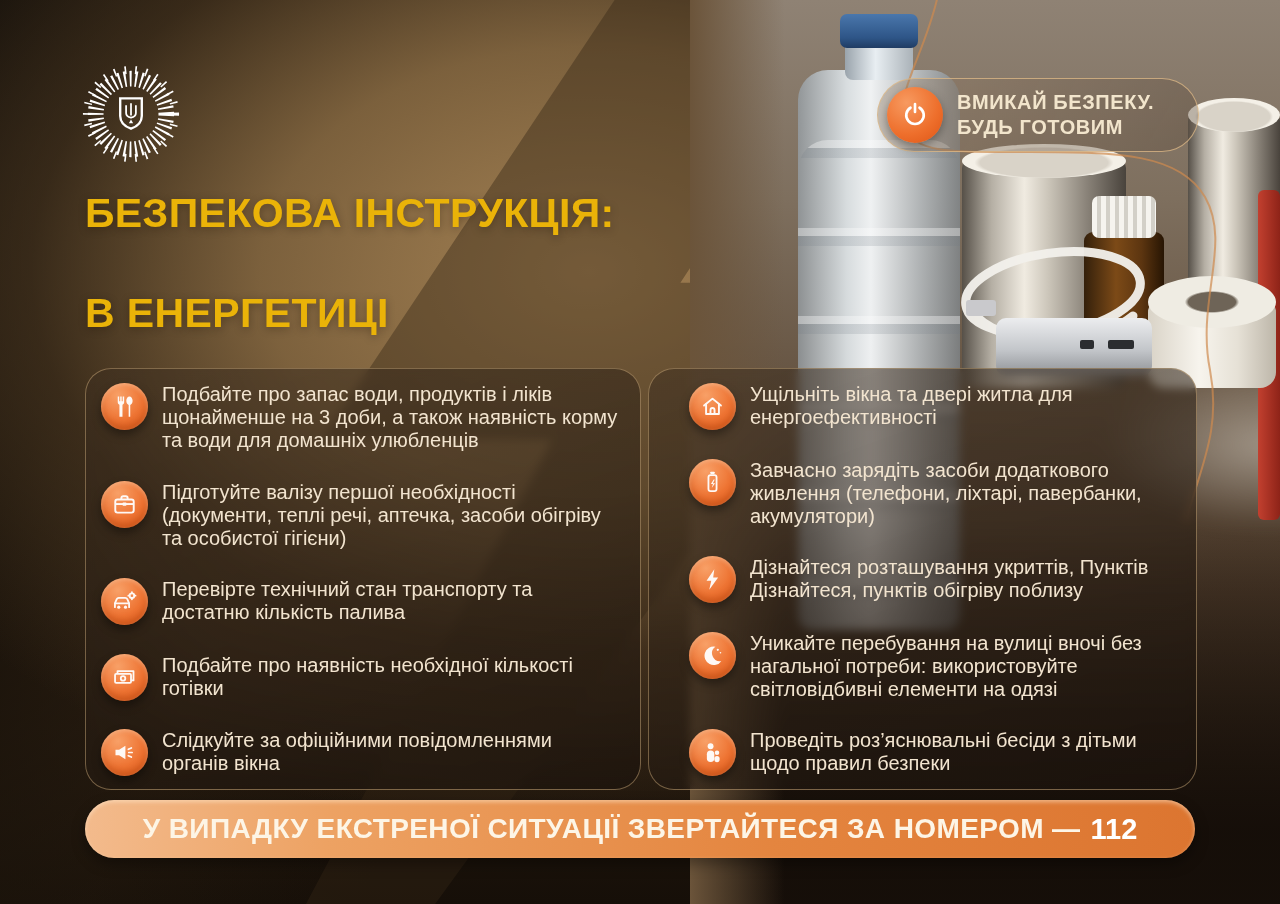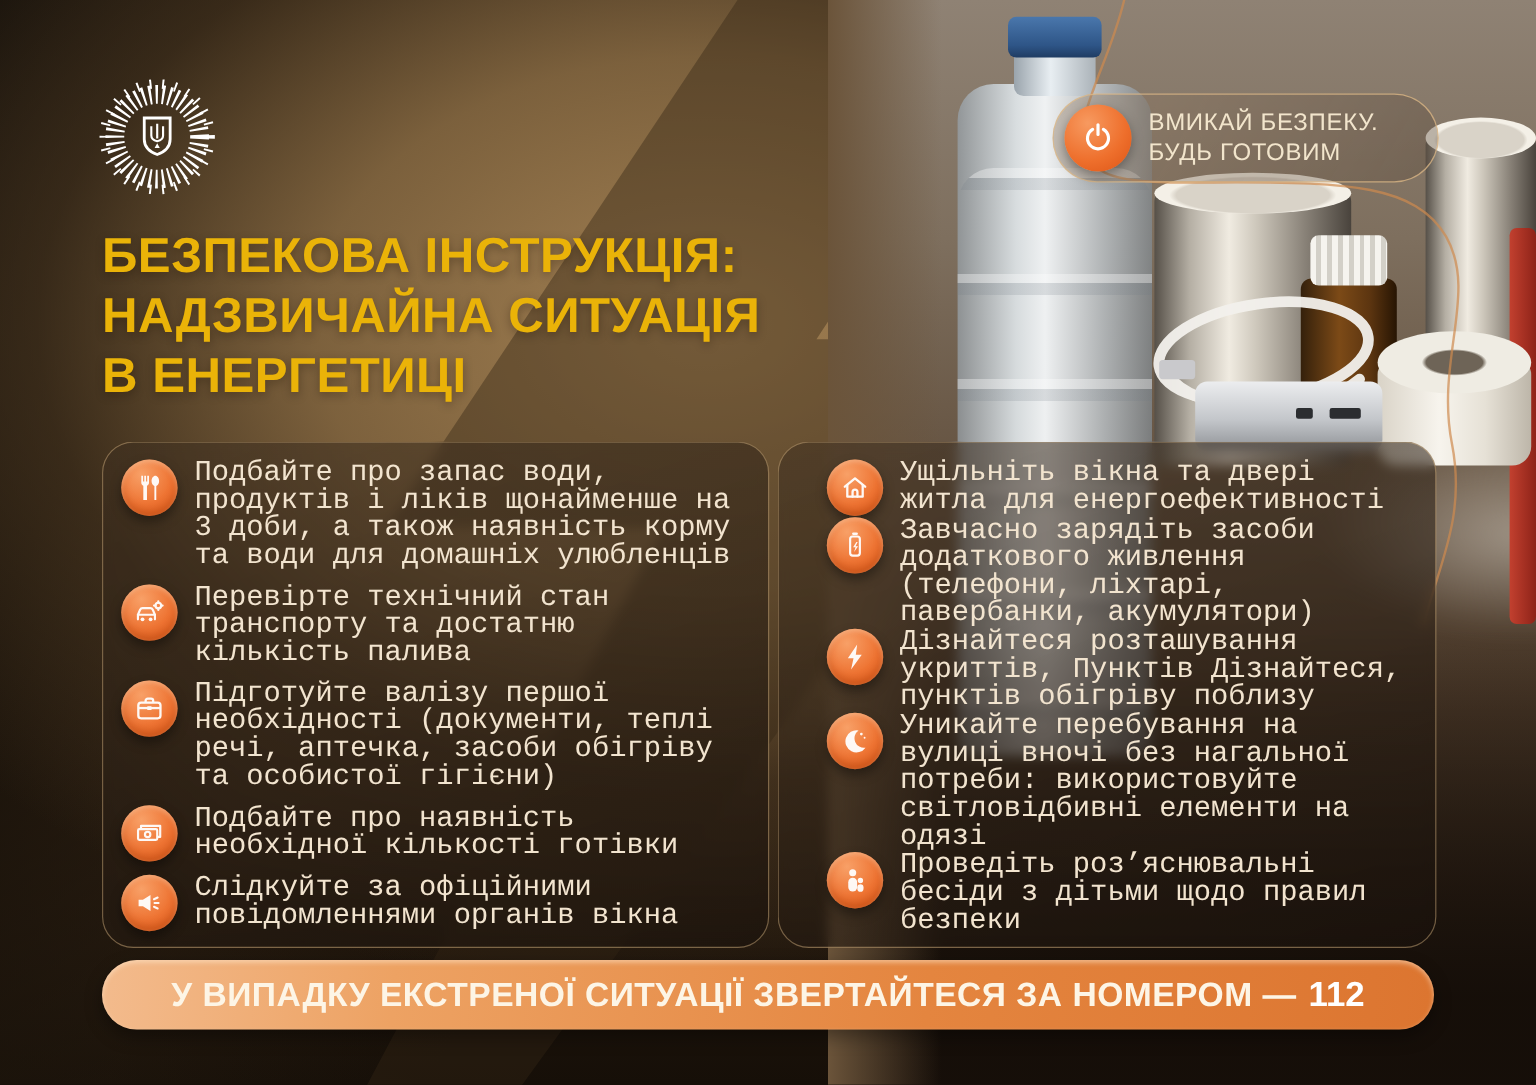--- a/index.html
+++ b/index.html
@@ -73,42 +73,42 @@
     border-radius:37px; border:1.5px solid rgba(225,188,138,.75);
     background:linear-gradient(120deg, rgba(150,128,105,.42), rgba(90,74,60,.38));
   }
   .badge-power {
     width:56px; height:56px; border-radius:50%; flex:0 0 auto;
     display:flex; align-items:center; justify-content:center;
     background:radial-gradient(circle at 35% 28%, #f79a60, #ee6f2c 58%, #dd5415);
     box-shadow:0 4px 10px rgba(0,0,0,.35);
   }
   .badge-power svg { width:30px; height:30px; }
-  .badge-text { color:#f2e5cc; font-size:20px; font-weight:400; line-height:25px; letter-spacing:.6px; }
+  .badge-text { color:#f2e5cc; font-size:20px; font-weight:700; line-height:25px; letter-spacing:.6px; }
   .title { position:absolute; left:85px; top:188px; color:#eab308; font-size:41px; font-weight:800;
     line-height:50px; letter-spacing:.4px; text-shadow:0 2px 8px rgba(30,18,6,.35); }
   .card {
     position:absolute; top:368px; height:422px; border-radius:26px;
     border:1.5px solid rgba(219,184,134,.45);
     background:linear-gradient(160deg, rgba(62,47,32,.55), rgba(26,18,12,.62));
     backdrop-filter:blur(5px);
     padding:13px 20px 13px 15px;
   }
   .card-left { left:85px; width:556px; }
   .card-right { left:648px; width:549px;padding-left:40px; }
   .items { display:flex; flex-direction:column; justify-content:space-between; height:100%; }
   .item { display:flex; gap:14px; align-items:flex-start; }
   .icon-circle {
     width:47px; height:47px; border-radius:50%; flex:0 0 auto; margin-top:1px;
     display:flex; align-items:center; justify-content:center;
     background:radial-gradient(circle at 36% 26%, #f8a067, #ee7433 56%, #dc5717);
     box-shadow:0 5px 10px rgba(0,0,0,.38), inset 0 2px 4px rgba(255,225,190,.45), inset 0 -4px 7px rgba(150,50,0,.35);
   }
   .icon-circle svg { width:27px; height:27px; opacity:.95; }
-  .item-text { color:#f2e4cf; font-size:24px; line-height:23px; font-weight:500; padding-top:1px;font-family:Liberation Mono, monospace; }
+  .item-text { color:#f2e4cf; font-size:20px; line-height:23px; font-weight:500; padding-top:1px; }
   .banner {
     position:absolute; left:85px; top:800px; width:1110px; height:58px; border-radius:29px;
     background:linear-gradient(95deg,#f3bb8d 0%, #eda263 22%, #e4853f 62%, #dc7530 100%);
     box-shadow:inset 0 2px 4px rgba(255,235,210,.55), 0 6px 14px rgba(0,0,0,.35);
     display:flex; align-items:center; justify-content:center; gap:10px;
   }
   .banner-text { color:#fdf5e6; font-size:28px; font-weight:700; letter-spacing:.4px; }
   .banner-number { color:#ffffff; font-size:29px; font-weight:800;text-align:center; }
 </style>
 </head>
@@ -166,37 +166,51 @@
       </svg>
   </span>
   <span class="badge-text">
     <span>ВМИКАЙ БЕЗПЕКУ.</span><br>
     <span>БУДЬ ГОТОВИМ</span>
   </span>
 </div>
 
 <h1 class="title">
   <span>БЕЗПЕКОВА ІНСТРУКЦІЯ:</span><br>
-  <span>НАДЗВИЧАЙНА СИТУАЦІЯ</span><br>
+  <br>
   <span>В ЕНЕРГЕТИЦІ</span>
 </h1>
 
 <div class="card card-left">
   <div class="items">
 
       <div class="item">
         <span class="icon-circle">
           <svg viewBox="0 0 24 24">
             <g fill="#fff">
               <path d="M6 3h1.3v4.4h.9V3h1.3v4.4h.9V3h1.3v5.2c0 1-.6 1.9-1.5 2.2V21H7.5V10.4C6.6 10.1 6 9.2 6 8.2V3z"></path>
               <path d="M16.4 3c1.5 0 2.8 1.7 2.8 3.9 0 1.8-.9 3.3-2.1 3.7V21h-1.4V10.6c-1.2-.4-2.1-1.9-2.1-3.7C13.6 4.7 14.9 3 16.4 3z"></path>
             </g>
           </svg>
         </span>
         <p class="item-text">Подбайте про запас води, продуктів і ліків щонайменше на 3 доби, а також наявність корму та води для домашніх улюбленців</p>
+      </div>
+
+      <div class="item">
+        <span class="icon-circle">
+          <svg viewBox="0 0 24 24">
+            <g fill="none" stroke="#fff" stroke-width="1.7" stroke-linejoin="round">
+              <rect x="3.8" y="7.6" width="16.4" height="11.6" rx="2"></rect>
+              <path d="M9.2 7.6V6.2c0-.9.7-1.6 1.6-1.6h2.4c.9 0 1.6.7 1.6 1.6v1.4"></path>
+              <path d="M3.8 11.6h16.4"></path>
+            </g>
+            <rect x="10.3" y="10.3" width="3.4" height="2.7" rx=".6" fill="#fff"></rect>
+          </svg>
+        </span>
+        <p class="item-text">Підготуйте валізу першої необхідності (документи, теплі речі, аптечка, засоби обігріву та особистої гігієни)</p>
       </div>
 
       <div class="item">
         <span class="icon-circle">
           <svg viewBox="0 0 24 24">
             <g fill="none" stroke="#fff" stroke-width="1.6" stroke-linecap="round" stroke-linejoin="round">
               <path d="M3.5 17v-3.4l1.6-3.7c.3-.7 1-1.2 1.8-1.2h5.8c.8 0 1.5.5 1.8 1.2l1.6 3.7V17"></path>
               <path d="M3.5 13.6h12.6"></path>
               <circle cx="18.6" cy="6.8" r="2.1"></circle>
               <path d="M18.6 3.6v1.1m0 4.2v1.1m3.2-3.2h-1.1m-4.2 0h-1.1"></path>
@@ -204,34 +218,20 @@
             <circle cx="6.9" cy="17" r="1.4" fill="#fff"></circle>
             <circle cx="12.9" cy="17" r="1.4" fill="#fff"></circle>
           </svg>
         </span>
         <p class="item-text">Перевірте технічний стан транспорту та достатню кількість палива</p>
       </div>
 
       <div class="item">
         <span class="icon-circle">
           <svg viewBox="0 0 24 24">
-            <g fill="none" stroke="#fff" stroke-width="1.7" stroke-linejoin="round">
-              <rect x="3.8" y="7.6" width="16.4" height="11.6" rx="2"></rect>
-              <path d="M9.2 7.6V6.2c0-.9.7-1.6 1.6-1.6h2.4c.9 0 1.6.7 1.6 1.6v1.4"></path>
-              <path d="M3.8 11.6h16.4"></path>
-            </g>
-            <rect x="10.3" y="10.3" width="3.4" height="2.7" rx=".6" fill="#fff"></rect>
-          </svg>
-        </span>
-        <p class="item-text">Підготуйте валізу першої необхідності (документи, теплі речі, аптечка, засоби обігріву та особистої гігієни)</p>
-      </div>
-
-      <div class="item">
-        <span class="icon-circle">
-          <svg viewBox="0 0 24 24">
             <g fill="none" stroke="#fff" stroke-width="1.6" stroke-linejoin="round">
               <path d="M5.8 8.4V6.4h14.2v8.2h-2"></path>
               <rect x="3.6" y="8.8" width="14.2" height="8" rx="1"></rect>
               <circle cx="10.7" cy="12.8" r="2"></circle>
             </g>
           </svg>
         </span>
         <p class="item-text">Подбайте про наявність необхідної кількості готівки</p>
       </div>
 

